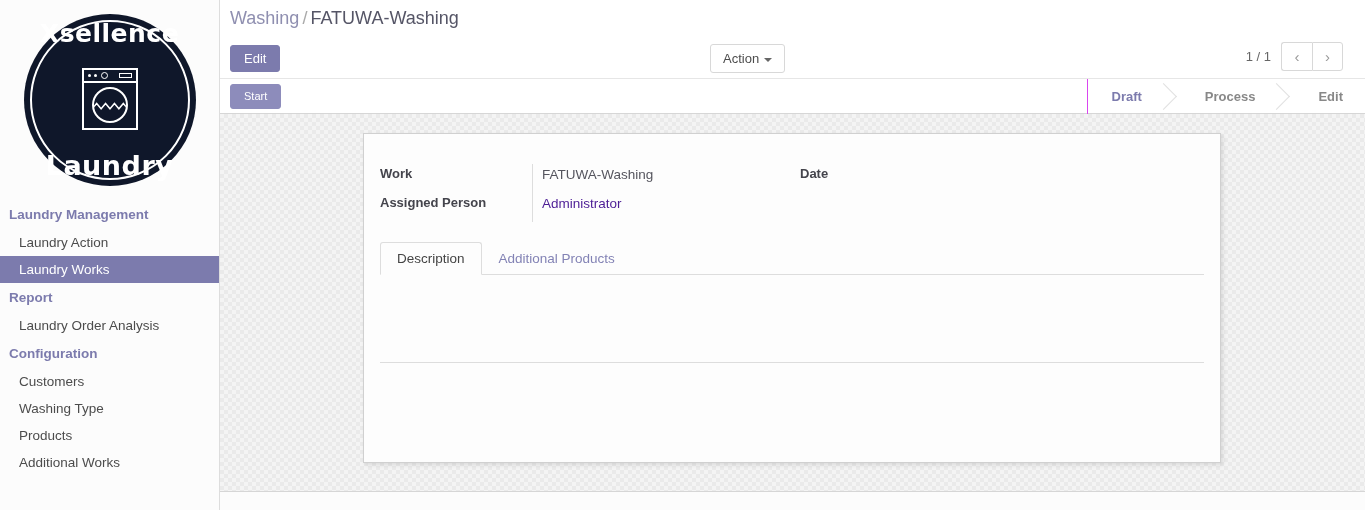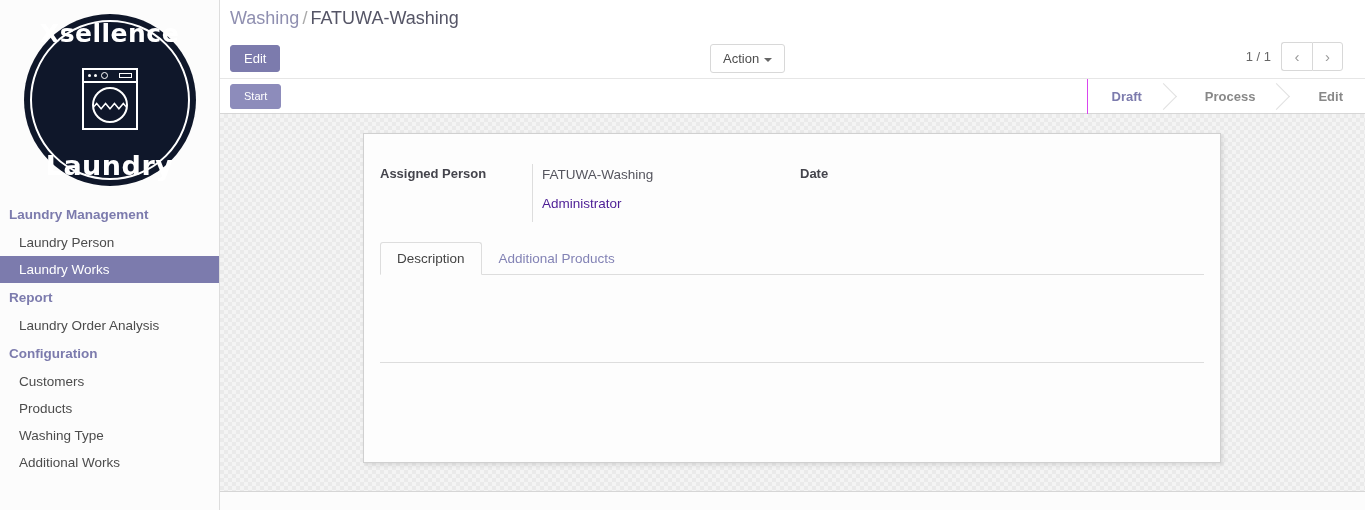--- a/index.html
+++ b/index.html
@@ -350,30 +350,30 @@
               <path d="M-2 8 L3 2 L8 8 L13 2 L18 8 L23 2 L28 8 L33 2 L38 8" fill="none" stroke="#ffffff" stroke-width="1.6"></path>
             </svg>
           </div>
         </div>
         <div class="logo-bottom">Laundry</div>
       </div>
     </div>
 
     <div class="menu">
       <div class="menu-section">Laundry Management</div>
-      <div class="menu-item">Laundry Person</div>
+      <div class="menu-item">Laundry Action</div>
       <div class="menu-item active">Laundry Works</div>
 
       <div class="menu-section">Report</div>
       <div class="menu-item">Laundry Order Analysis</div>
 
       <div class="menu-section">Configuration</div>
       <div class="menu-item">Customers</div>
+      <div class="menu-item">Washing Type</div>
       <div class="menu-item">Products</div>
-      <div class="menu-item">Washing Type</div>
       <div class="menu-item">Additional Works</div>
     </div>
   </div>
 
   <div id="main">
 
     <div class="breadcrumb">
       <span class="bc-link">Washing</span><span class="bc-sep">/</span><span class="bc-current">FATUWA-Washing</span>
     </div>
 
@@ -399,20 +399,21 @@
         <div class="stage">Edit</div>
       </div>
     </div>
 
     <div class="content">
       <div class="sheet">
 
         <div class="fields">
           <div class="fgroup left">
             <div class="flabels">
+              <div class="flabel">Work</div>
               <div class="flabel">Assigned Person</div>
             </div>
             <div class="fvalues">
               <div class="fvalue">FATUWA-Washing</div>
               <div class="fvalue link">Administrator</div>
             </div>
           </div>
           <div class="fgroup right">
             <div class="flabels">
               <div class="flabel">Date</div>

